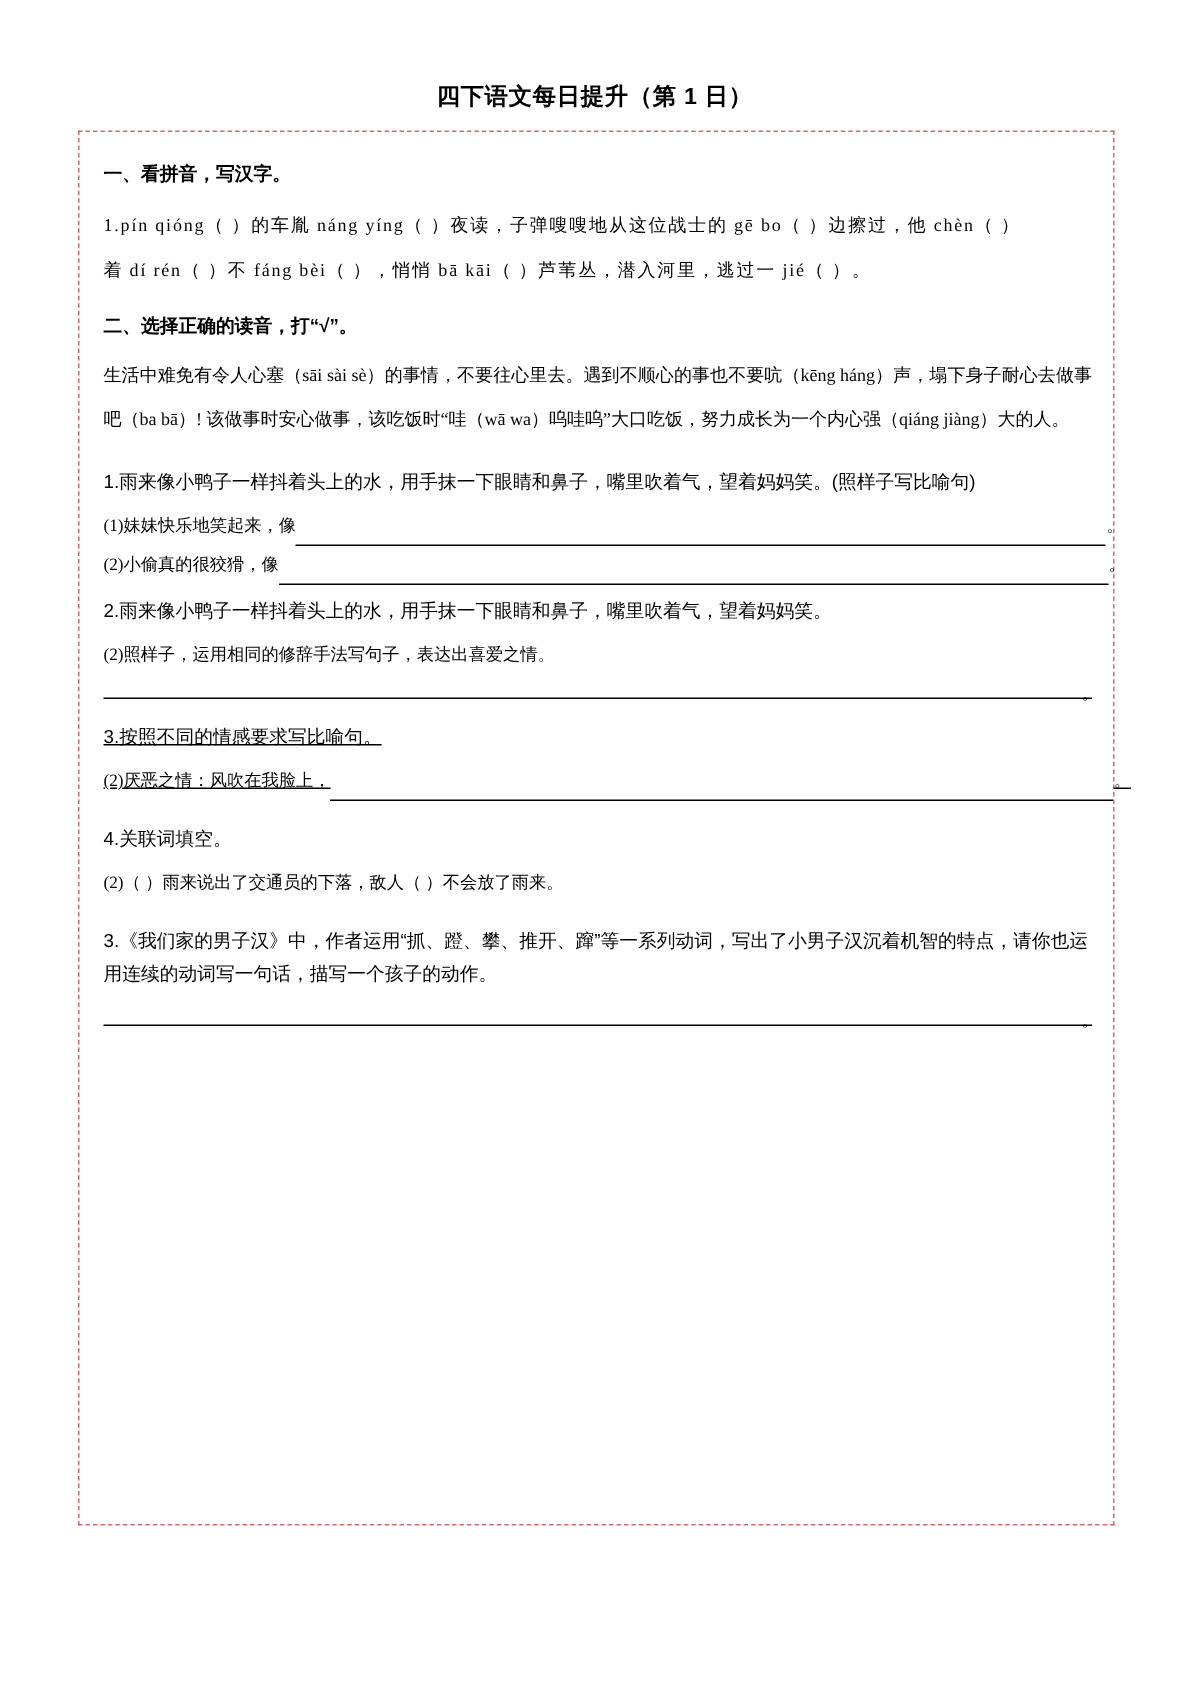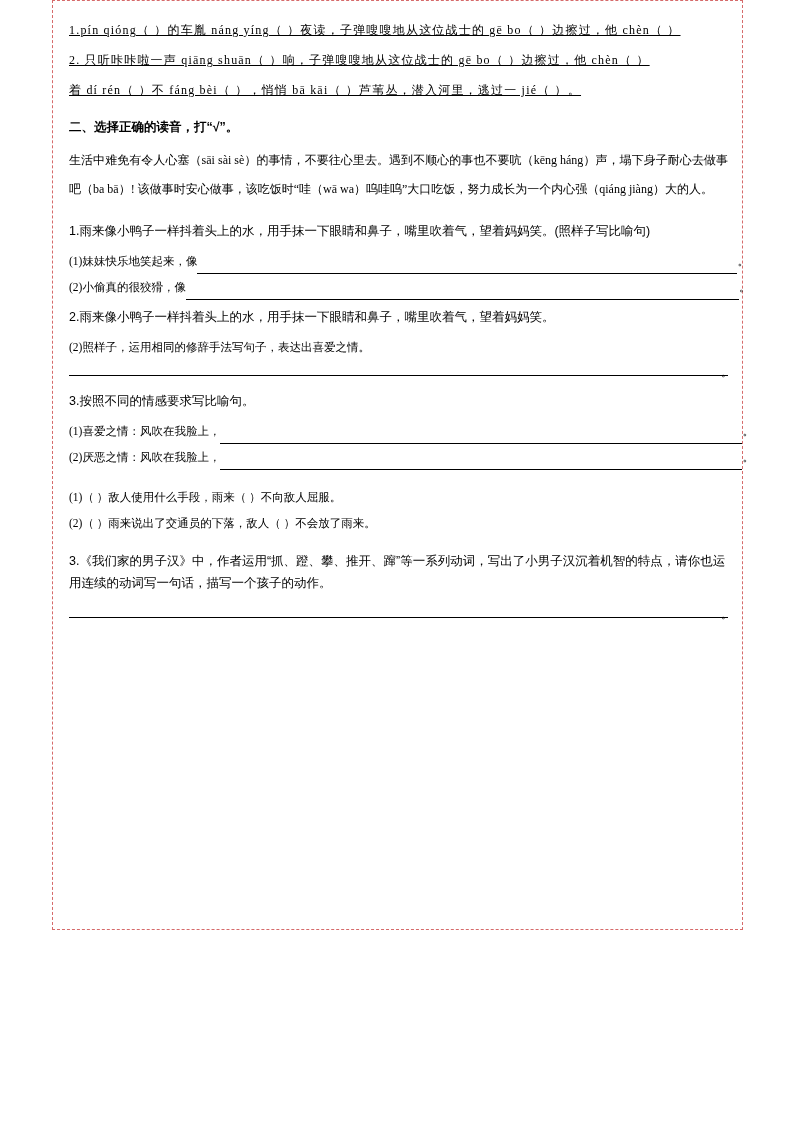--- a/index.html
+++ b/index.html
@@ -44,21 +44,20 @@
     margin: 6px 0 10px 0;
   }
   .line {
     font-size: 12px;
     line-height: 30px;
     margin: 0;
     white-space: nowrap;
   }
   .pinyin {
     letter-spacing: 1.2px;
-    text-decoration: underline;
   }
   .qblock {
     margin: 4px 0 6px 0;
   }
   .q-main {
     font-family: "Liberation Sans", sans-serif;
     font-size: 12.5px;
     line-height: 22px;
     margin: 0 0 6px 0;
   }
@@ -94,26 +93,27 @@
     text-align: justify;
     margin: 0;
   }
   .tail-period { font-size: 11.5px; }
 </style>
 </head>
 <body>
 
 <div class="page">
 
+  <div class="doc-title">四下语文每日提升（第 1 日）</div>
 
   <div class="worksheet">
 
     <div>
+      <div class="sec-head">一、看拼音，写汉字。</div>
       <p class="line pinyin">1.pín qióng（        ）的车胤 náng yíng（        ）夜读，子弹嗖嗖地从这位战士的 gē bo（      ）边擦过，他 chèn（      ）</p>
-      <p class="line pinyin">2. 只听咔咔啦一声 qiāng shuān（        ）响，子弹嗖嗖地从这位战士的 gē bo（        ）边擦过，他 chèn（        ）</p>
       <p class="line pinyin">着 dí rén（        ）不 fáng bèi（        ），悄悄 bā kāi（        ）芦苇丛，潜入河里，逃过一 jié（        ）。</p>
     </div>
 
     <div style="margin-top:14px;">
       <div class="sec-head">二、选择正确的读音，打“√”。</div>
       <p class="para">生活中难免有令人心塞（sāi  sài  sè）的事情，不要往心里去。遇到不顺心的事也不要吭（kēng  háng）声，塌下身子耐心去做事吧（ba  bā）! 该做事时安心做事，该吃饭时“哇（wā  wa）呜哇呜”大口吃饭，努力成长为一个内心强（qiáng  jiàng）大的人。</p>
     </div>
 
     <div style="margin-top:16px;">
 
@@ -129,32 +129,29 @@
 
       <div class="qblock">
         <div class="q-main">2.雨来像小鸭子一样抖着头上的水，用手抹一下眼睛和鼻子，嘴里吹着气，望着妈妈笑。</div>
         <div class="q-sub">(2)照样子，运用相同的修辞手法写句子，表达出喜爱之情。</div>
         <div class="fullrule-wrap">
           <div class="fullrule"></div>
           <span class="dotend">。</span>
         </div>
       </div>
 
-      <div class="qblock" style="margin-top:14px;">
+      <div class="qblock" style="margin-top:14px;text-decoration:underline;">
         <div class="q-main">3.按照不同的情感要求写比喻句。</div>
-        <div class="q-sub">
-          <span>(1)喜爱之情：风吹在我脸上，</span><span class="rule" style="width:522px;"></span><span class="tail-period">。</span>
-        </div>
         <div class="q-sub">
           <span>(2)厌恶之情：风吹在我脸上，</span><span class="rule" style="width:522px;"></span><span class="tail-period">。</span>
         </div>
       </div>
 
       <div class="qblock" style="margin-top:14px;">
-        <div class="q-sub">(1)（        ）敌人使用什么手段，雨来（        ）不向敌人屈服。</div>
+        <div class="q-main">4.关联词填空。</div>
         <div class="q-sub">(2)（        ）雨来说出了交通员的下落，敌人（        ）不会放了雨来。</div>
       </div>
 
       <div class="qblock" style="margin-top:14px;">
         <div class="q-main">3.《我们家的男子汉》中，作者运用“抓、蹬、攀、推开、蹿”等一系列动词，写出了小男子汉沉着机智的特点，请你也运用连续的动词写一句话，描写一个孩子的动作。</div>
         <div class="fullrule-wrap" style="margin-top:22px;">
           <div class="fullrule"></div>
           <span class="dotend">。</span>
         </div>
       </div>

